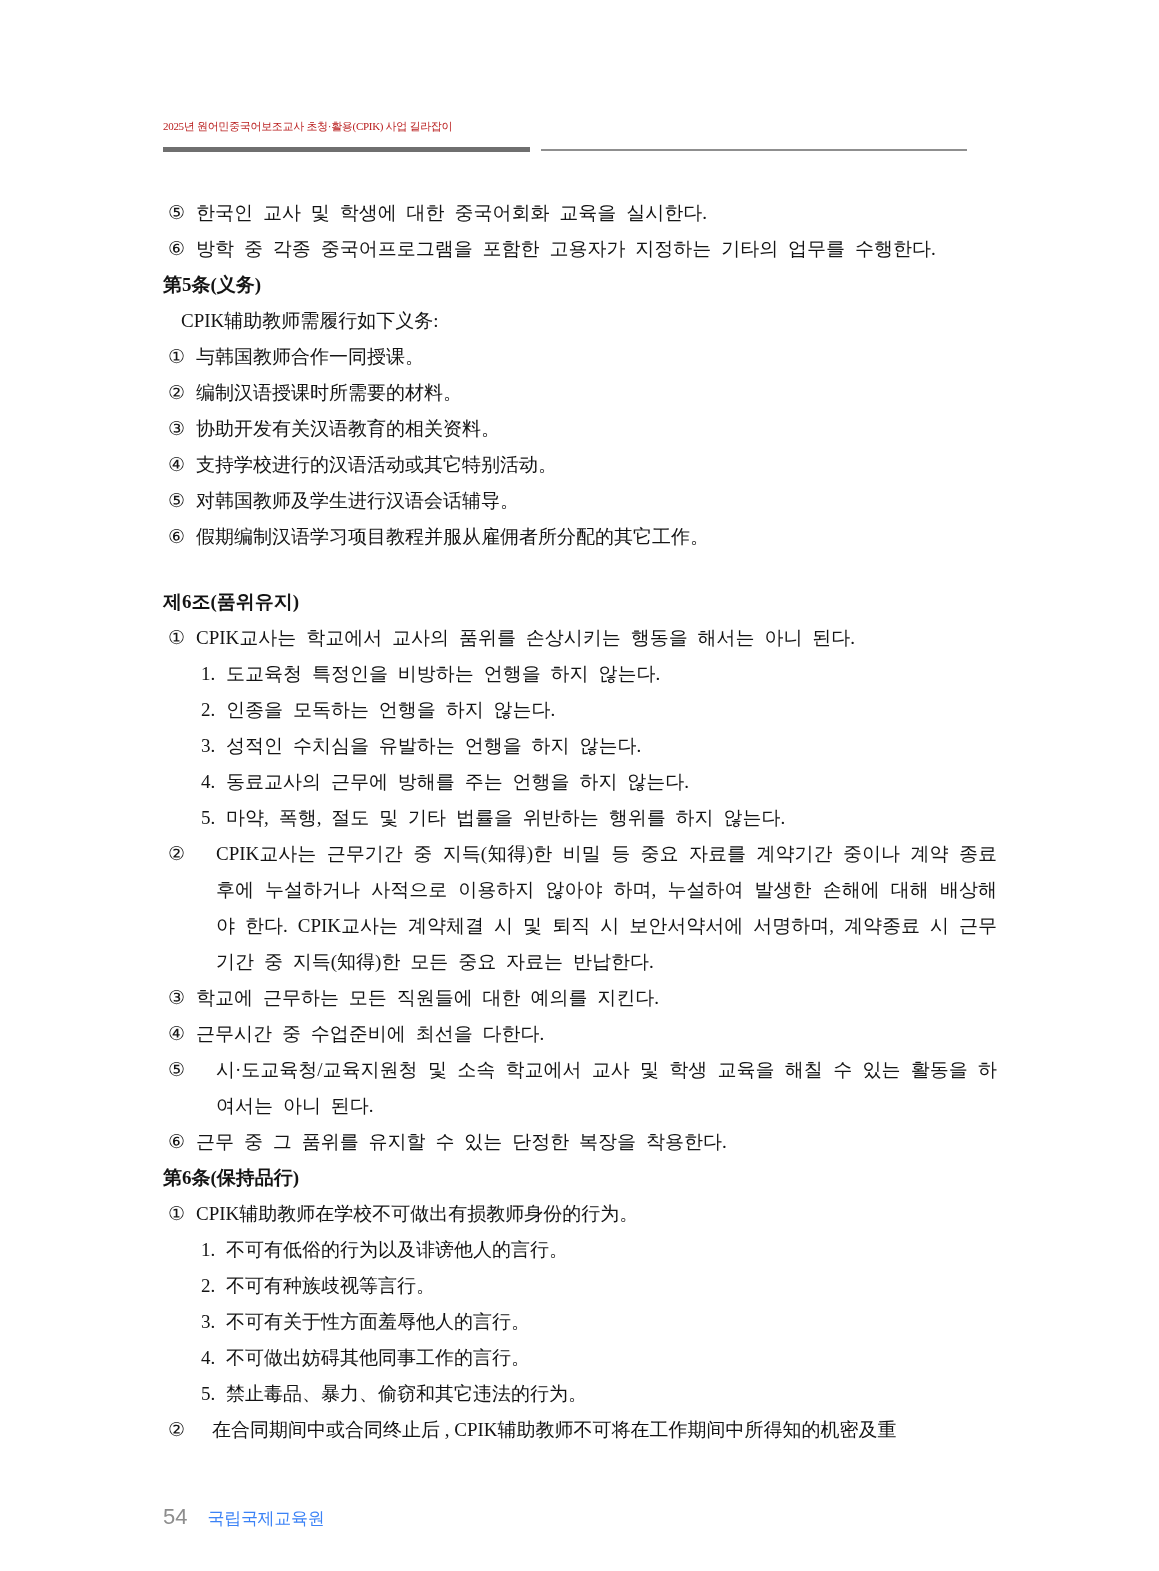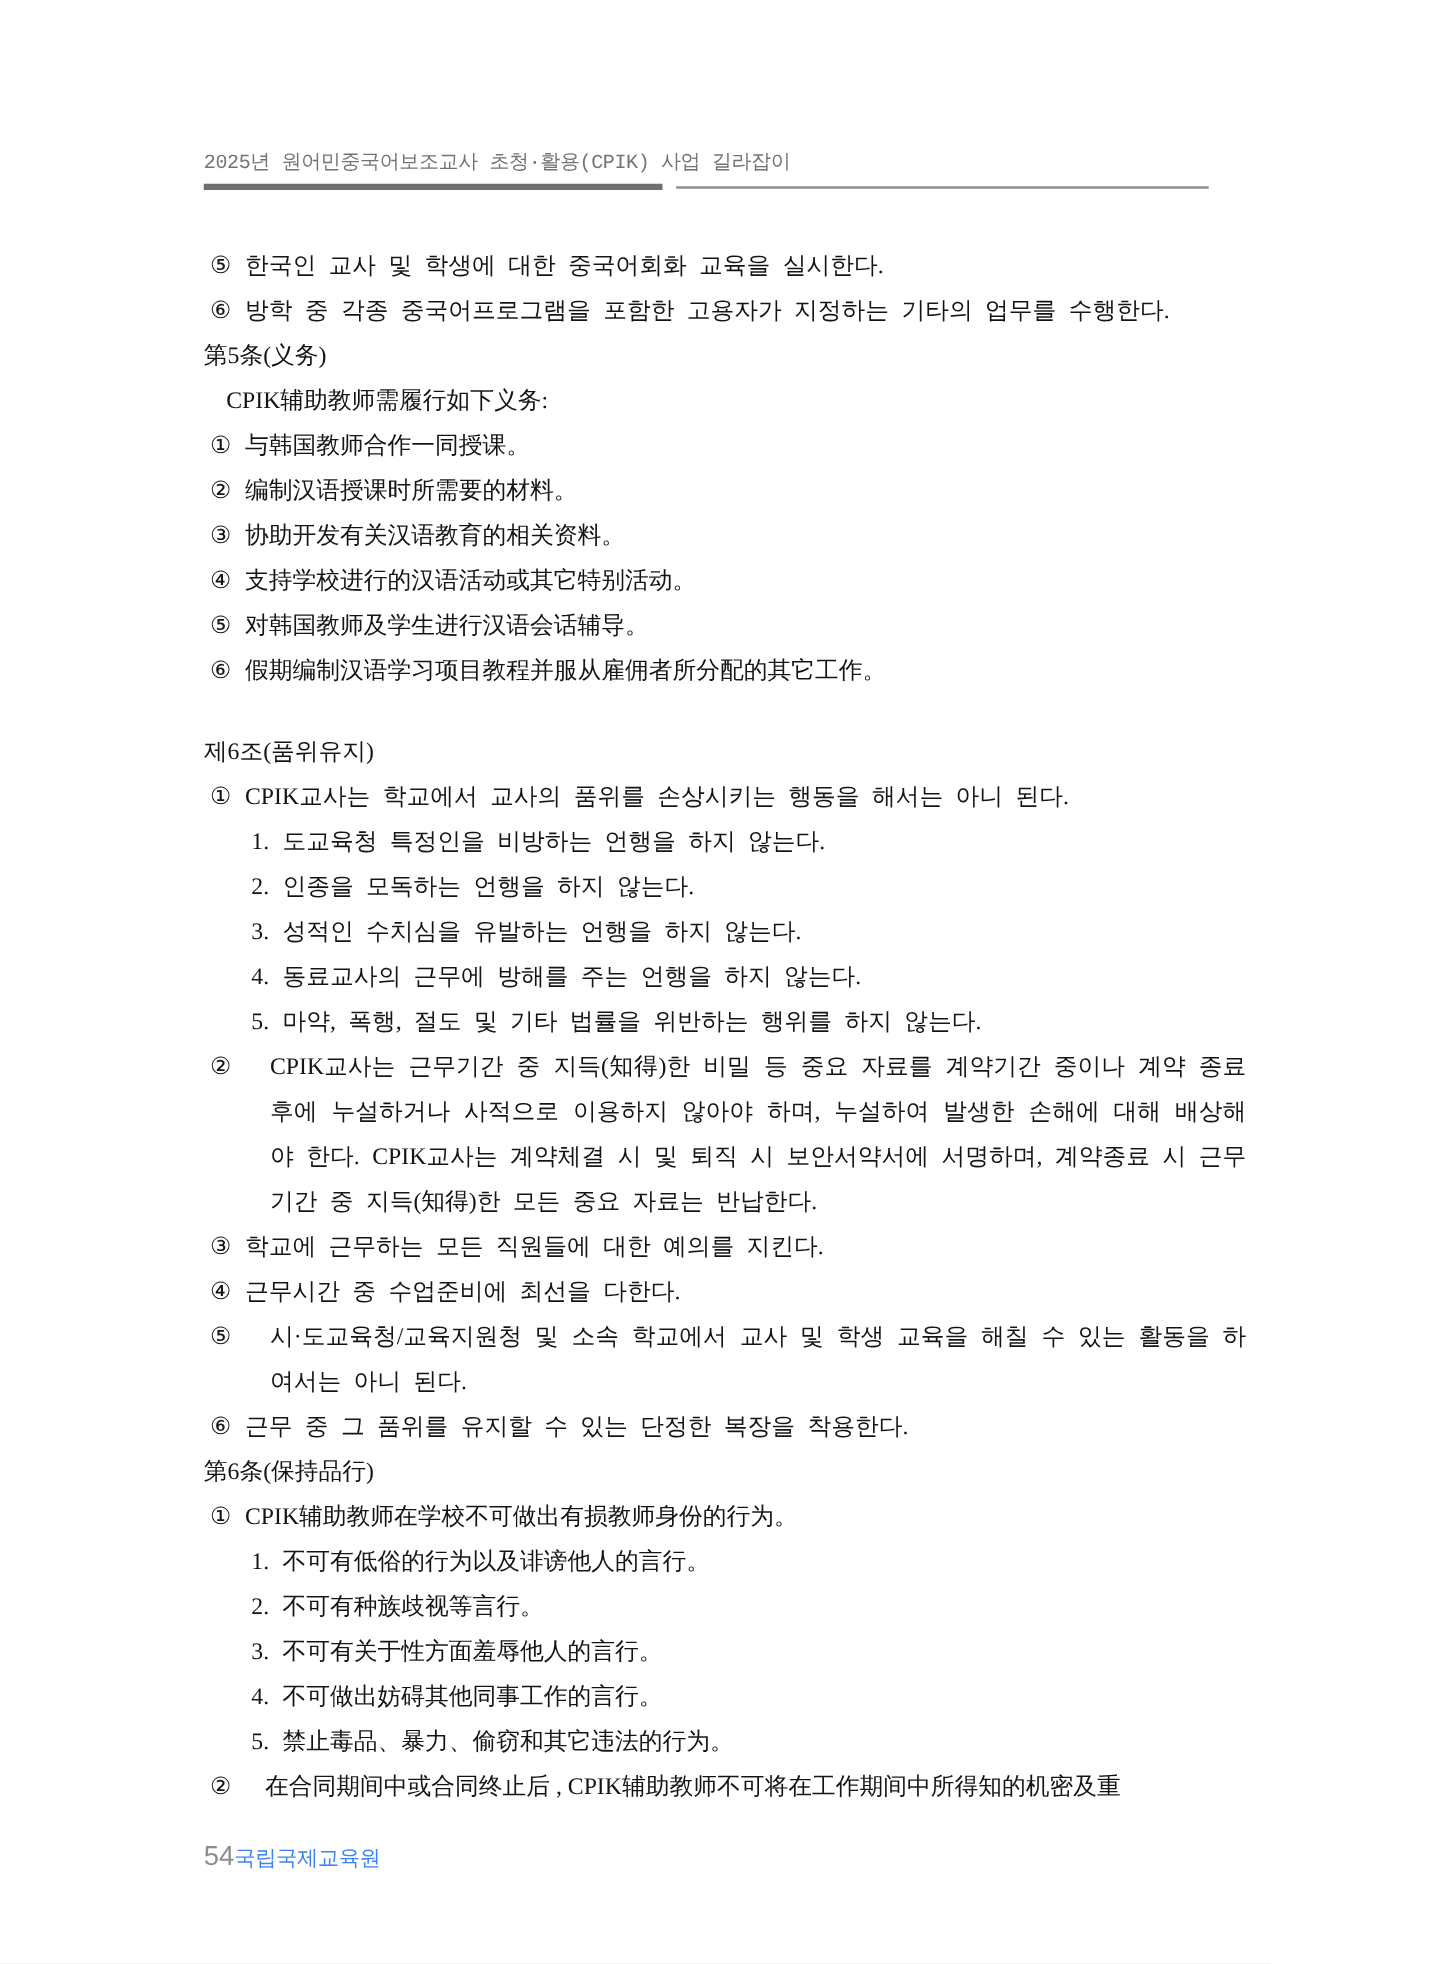--- a/index.html
+++ b/index.html
@@ -4,43 +4,43 @@
 <style>
   html,body { margin:0; padding:0; background:#e8e8e8; }
   .page {
     position:relative; width:1159px; height:1571px; margin:0 auto;
     background:#ffffff; overflow:hidden;
     font-family:"Liberation Serif","DejaVu Serif",serif; color:#141414;
   }
   
   .header-title {
     position:absolute; left:163px; top:119px;
-    font-family:Liberation Mono, monospace;
-    font-size:16px; color:#737373; letter-spacing:-0.3px; white-space:nowrap;
+    font-family:Liberation Serif, serif;
+    font-size:11px; color:#b91c1c; letter-spacing:-0.3px; white-space:nowrap;
   }
   .rule-thick { position:absolute; left:163px; top:147px; width:367px; height:5px; background:#6f6f6f; }
   .rule-thin  { position:absolute; left:541px; top:149px; width:426px; height:2px; background:#8f8f8f; }
   
   .content { position:absolute; left:163px; top:195px; width:834px; font-size:19px; line-height:36px; }
   .para { display:flex; align-items:baseline; margin:0; }
   .mk { flex:0 0 28px; }
   .tx { flex:1 1 auto; }
-  .h  { font-weight:normal; padding-left:0;align-items:center; }
+  .h  { font-weight:bold; padding-left:0;align-items:center; }
   .p  { padding-left:18px; }
   .c  { padding-left:5px; }
   .n  { padding-left:38px; }
   .n .mk { flex:0 0 25px; }
   .ko .tx { word-spacing:0.27em; }
   .just .tx { text-align:justify;margin-left:20px; }
   .gap { margin-top:29px; }
   .wide .mk { flex:0 0 44px; }
   
   .footer {
-    position:absolute; left:163px; top:1472px;
-    display:flex; align-items:baseline; 
+    position:absolute; left:163px; top:1504px;
+    display:flex; align-items:baseline; gap:20px;
     font-family:"Liberation Sans","DejaVu Sans",sans-serif;
     justify-content:center;
   }
   .page-num { font-size:22px; color:#8d8d8d; }
   .org { font-size:17px; color:#3b82f6; letter-spacing:-0.3px; }
 </style>
 </head>
 <body>
 
 <div class="page">

